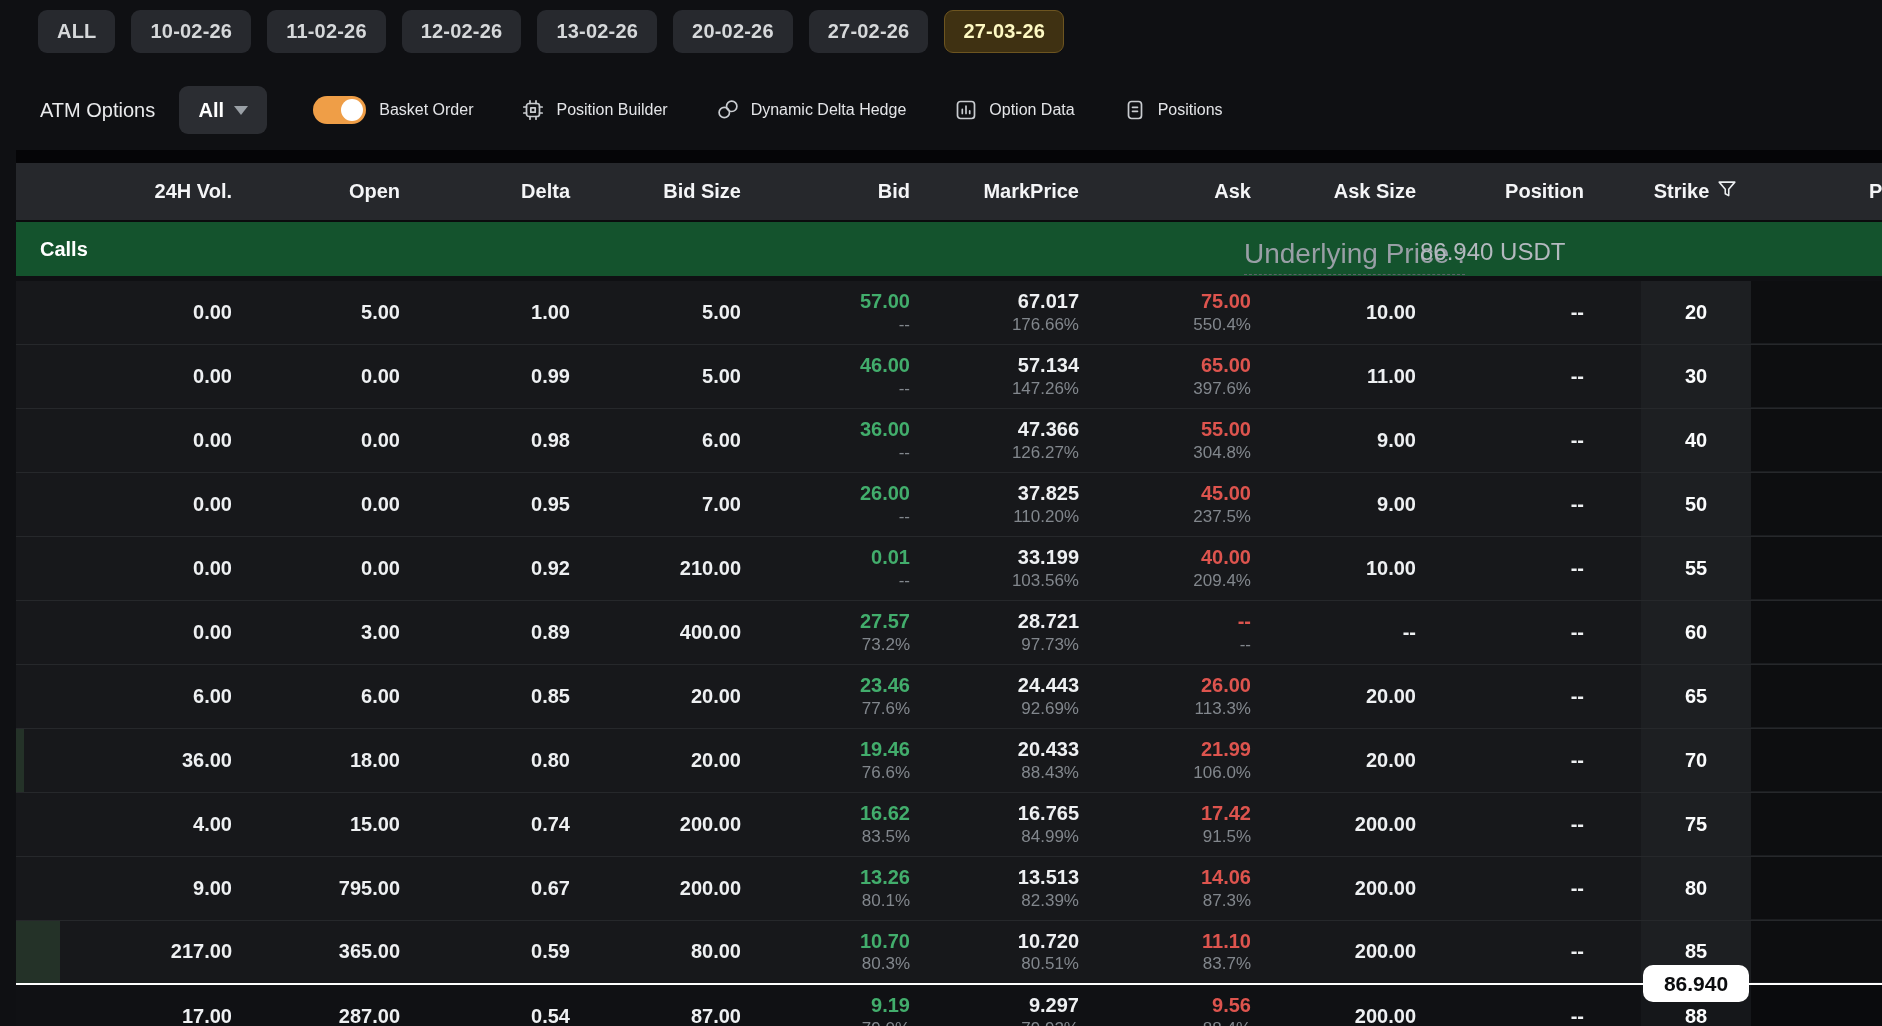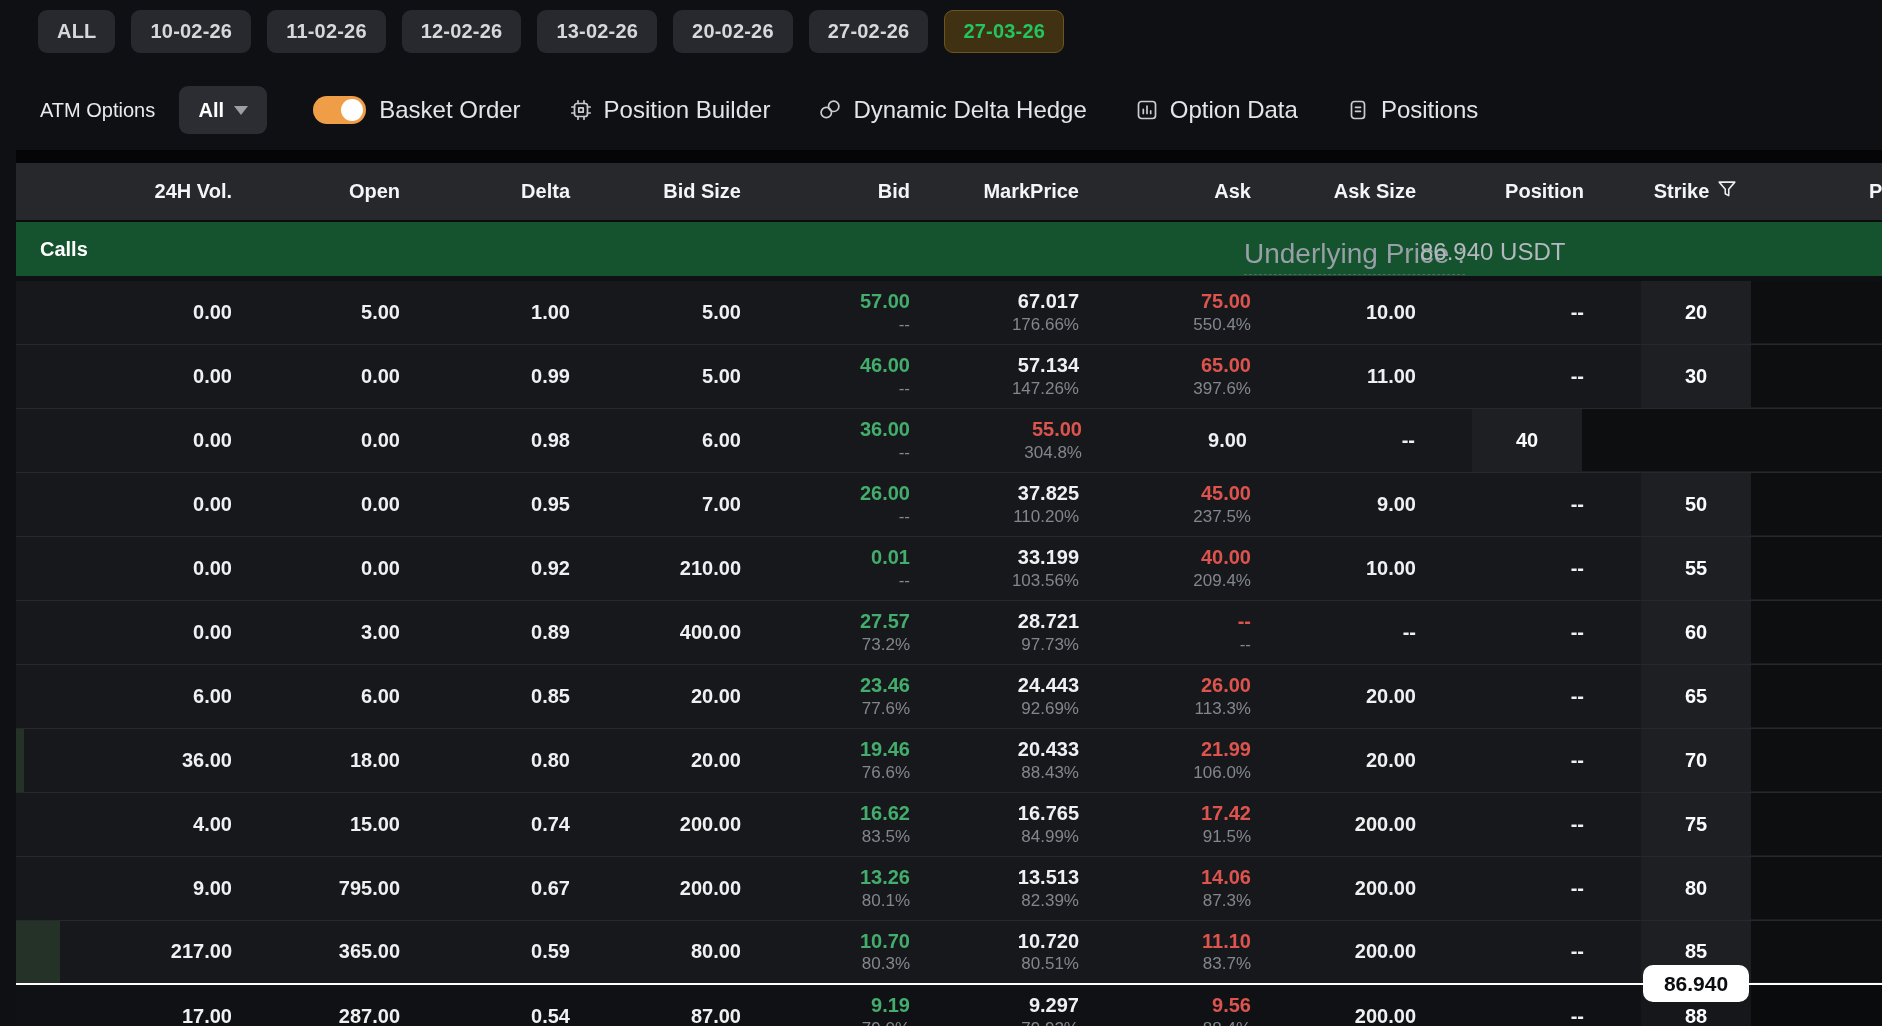--- a/index.html
+++ b/index.html
@@ -4,33 +4,33 @@
 <style>
   html,body{margin:0;padding:0;background:#0f1013;}
   .screen{position:relative;width:1882px;height:1026px;overflow:hidden;background:#0f1013;
           font-family:"Liberation Sans",sans-serif;color:#eef0f2;margin-left:16px;}
 
   
   .tabs-bar{position:absolute;top:10px;left:22px;display:flex;gap:16px;}
   .tab{height:43px;padding:0 18px;border-radius:9px;background:#27292e;color:#d6d8da;
        font-size:20px;font-weight:700;display:flex;align-items:center;border:1px solid transparent;
        font-family:inherit;cursor:pointer;letter-spacing:.2px;}
-  .tab.active{background:#3f3112;color:#22c55e;border:1px solid #6d5520;}
+  .tab.active{background:#3f3112;color:#fef9c3;border:1px solid #6d5520;}
 
   
   .toolbar{position:absolute;top:84px;left:24px;height:52px;display:flex;align-items:center;}
   .atm-label{font-size:20px;color:#e9eaec;margin-right:24px;}
   .all-btn{height:48px;width:88px;border-radius:9px;background:#2b2d32;display:flex;align-items:center;
            justify-content:center;gap:10px;margin-right:46px;cursor:pointer;border:none;font-family:inherit;}
   .all-btn .val{color:#ffffff;font-size:20px;font-weight:700;}
   .caret-down{width:0;height:0;border-left:7px solid transparent;border-right:7px solid transparent;
               border-top:9px solid #9aa0a6;}
   .toggle{width:53px;height:28px;border-radius:14px;background:#ef9e47;position:relative;margin-right:13px;cursor:pointer;}
   .toggle .knob{position:absolute;top:3px;right:3px;width:22px;height:22px;border-radius:50%;background:#ffffff;}
-  .tool-label{font-size:24px;color:#e4e5e8;}
+  .tool-label{font-size:16px;color:#e4e5e8;}
   .toggle-group{display:flex;align-items:center;margin-right:48px;}
   .tool-btn{display:flex;align-items:center;gap:11px;margin-right:48px;background:none;border:none;
             font-family:inherit;cursor:pointer;padding:0;}
   .tool-btn svg{display:block;}
 
   
   .dark-strip{position:absolute;top:150px;left:0;width:100%;height:13px;background:#050507;}
 
   
   .col-vol{width:216px}.col-open{width:168px}.col-delta{width:170px}.col-bidsize{width:171px}
@@ -264,20 +264,24 @@
     <div class="c col-delta">
           <span class="main">0.98</span>
         </div>
     <div class="c col-bidsize">
           <span class="main">6.00</span>
         </div>
     <div class="c col-bid green-main">
       <span class="main">36.00</span>
           <span class="sub">--</span>
     </div>
+    <div class="c col-mark">
+      <span class="main">47.366</span>
+          <span class="sub">126.27%</span>
+    </div>
     <div class="c col-ask red-main">
       <span class="main">55.00</span>
           <span class="sub">304.8%</span>
     </div>
     <div class="c col-asksize">
           <span class="main">9.00</span>
         </div>
     <div class="c col-pos">
           <span class="main">--</span>
         </div>

